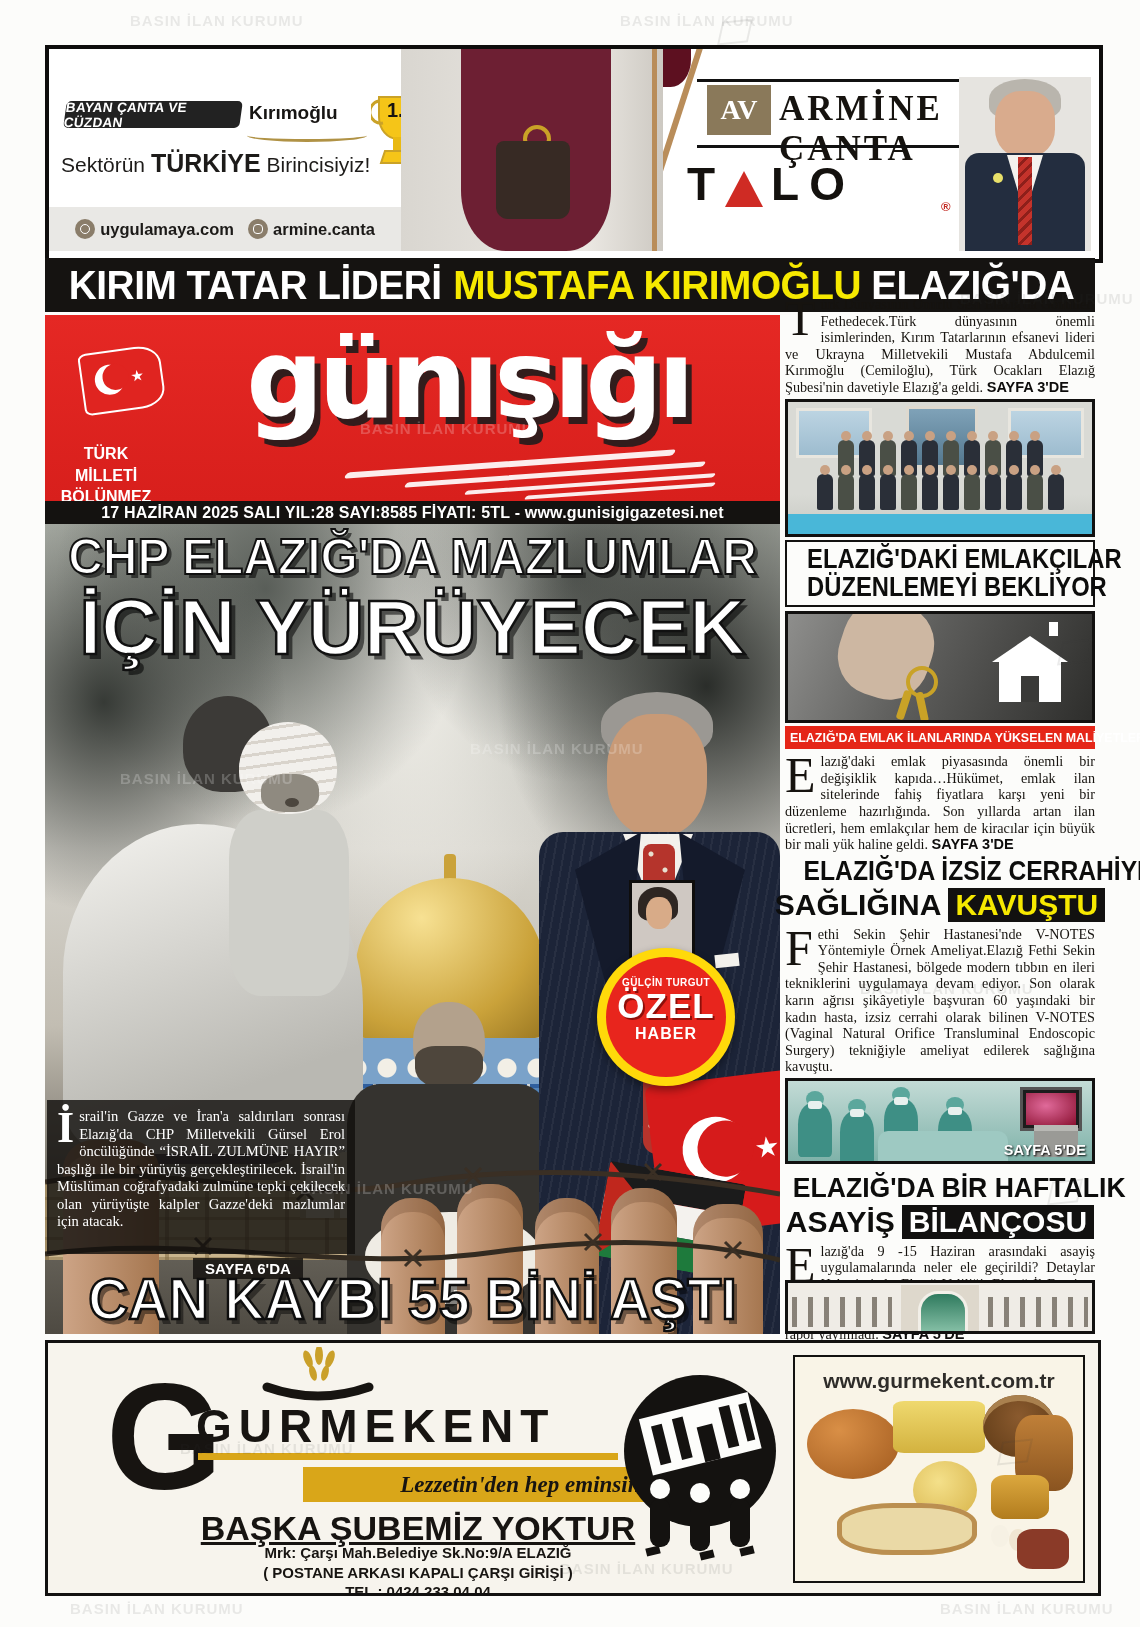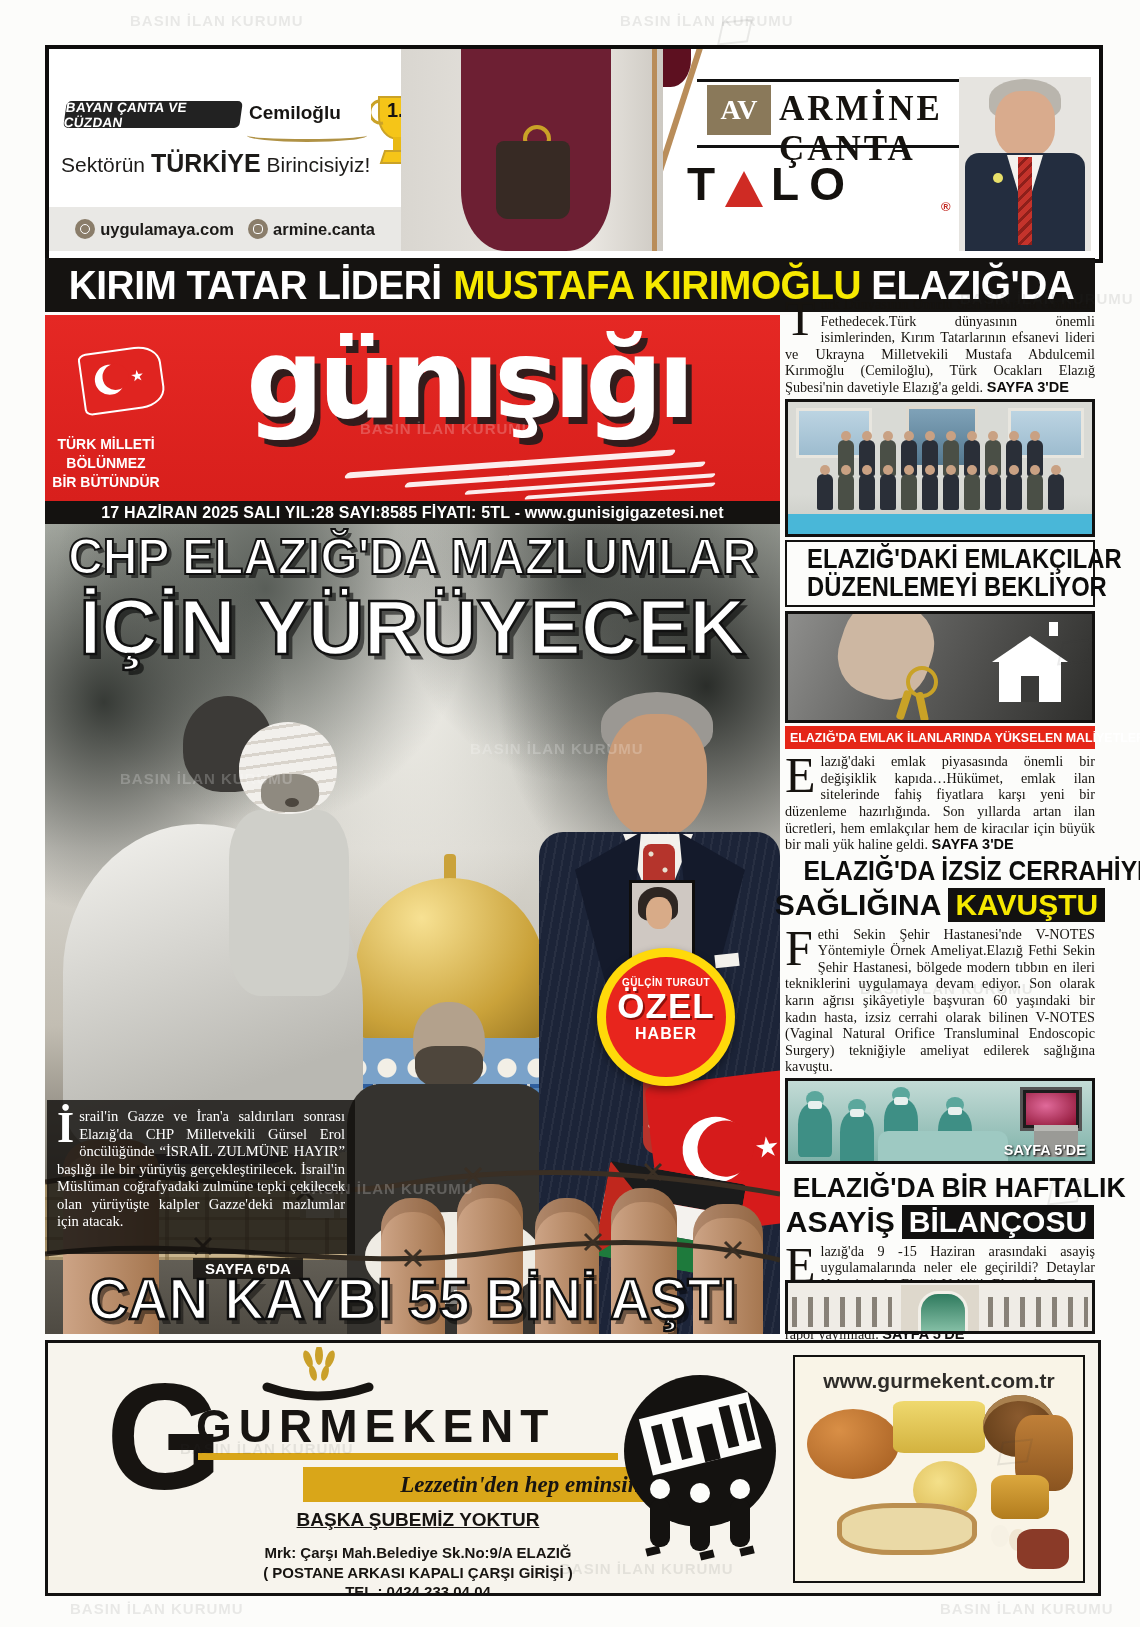--- a/index.html
+++ b/index.html
@@ -70,22 +70,22 @@
   .masthead{left:45px;top:315px;width:735px;height:186px;background:linear-gradient(180deg,#e52824,#d81f1c);overflow:hidden;}
   .flag{left:36px;top:34px;width:78px;height:58px;background:#e02420;border:2px solid #fff;
         border-radius:10% 30% 30% 10%;transform:rotate(-8deg);}
   .cres{left:12px;top:12px;width:30px;height:30px;background:#fff;border-radius:50%;}
   .cres::after{content:"";position:absolute;left:8px;top:0px;width:26px;height:26px;background:#e02420;border-radius:50%;}
   .fstar{left:48px;top:18px;color:#fff;font-size:15px;}
   .mtitle{left:118px;top:8px;width:610px;text-align:center;font-family:"DejaVu Sans",sans-serif;
           font-weight:900;font-size:108px;line-height:1.05;color:#fff;letter-spacing:-5px;
           text-shadow:6px 7px 0 rgba(35,28,28,.92);}
   .ray{position:absolute;background:#fff;border-radius:4px;opacity:.92;transform:rotate(-4deg) skewX(-35deg);}
-  .slogan{left:6px;top:120px;width:110px;text-align:center;color:#fff;font-weight:800;
-          font-size:14px;line-height:1.35;}
+  .slogan{left:6px;top:128px;width:110px;text-align:center;color:#fff;font-weight:800;
+          font-size:16px;line-height:1.35;}
   .datebar{left:45px;top:501px;width:735px;height:23px;background:#141210;color:#fff;
            display:flex;align-items:center;justify-content:center;font-weight:800;font-size:16px;
            letter-spacing:.2px;white-space:nowrap;}
 
   
   .collage{left:45px;top:524px;width:735px;height:810px;overflow:hidden;
     background:
       radial-gradient(260px 300px at 8% 22%,rgba(40,44,40,.9),transparent 70%),
       radial-gradient(300px 340px at 30% 8%,rgba(72,77,72,.85),transparent 70%),
       radial-gradient(300px 340px at 90% 20%,rgba(30,33,30,.92),transparent 70%),
@@ -237,21 +237,21 @@
           background:linear-gradient(#2f7a5e,#8fc7ae);border:3px solid #f2efe8;}
 
   
   .botad{left:45px;top:1340px;width:1050px;height:250px;border:3px solid #121110;background:#f7f4ed;overflow:hidden;}
   .bigG{left:58px;top:38px;font-size:150px;font-weight:900;line-height:.75;color:#171411;}
   .gword{left:148px;top:56px;font-size:46px;font-weight:800;letter-spacing:7px;color:#171411;}
   .gbar{left:150px;top:110px;width:420px;height:7px;background:#d9a619;}
   .gslogan{left:255px;top:124px;width:450px;height:35px;background:#d9a619;display:flex;align-items:center;
            justify-content:center;font-family:"Liberation Serif",serif;font-style:italic;font-weight:700;
            font-size:23px;color:#171411;}
-  .gnote{left:90px;top:166px;width:560px;text-align:center;font-weight:900;font-size:19px;
+  .gnote{left:90px;top:166px;width:560px;text-align:center;font-weight:900;font-size:34px;
          text-decoration:underline;color:#171411;}
   .gaddr{left:90px;top:200px;width:560px;text-align:center;font-weight:700;font-size:15px;color:#171411;line-height:1.3;}
   .foodbox{left:745px;top:12px;width:288px;height:224px;border:2px solid #121110;background:#f9f4e7;}
   .furl{left:0;top:12px;width:100%;text-align:center;font-weight:800;font-size:21px;color:#2f2d2a;}
   .food{position:absolute;border-radius:50%;}
 </style>
 </head>
 <body>
 
 <div class="page">
@@ -270,21 +270,21 @@
   <span class="wm" style="left:70px;top:1600px">BASIN İLAN KURUMU</span>
   <div class="wmbox" style="left:720px;top:20px"></div>
   <div class="wmbox" style="left:1060px;top:640px"></div>
   <div class="wmbox" style="left:1050px;top:1180px"></div>
   <div class="wmbox" style="left:1000px;top:1440px"></div>
 
   <div class="abs topad">
     <div class="abs ribbon">
       <span>BAYAN ÇANTA VE CÜZDAN</span>
     </div>
-    <div class="abs uret">Cemiloğlu</div>
+    <div class="abs uret">Kırımoğlu</div>
     <div class="abs uret-swoosh"></div>
     <div class="abs" style="left:322px;top:44px;width:54px;height:86px">
       <svg width="54" height="86" viewBox="0 0 54 86">
         <path d="M8 4 h38 v20 a19 22 0 0 1 -38 0 z" fill="#f5c518" stroke="#caa227" stroke-width="2"></path>
         <path d="M8 8 a10 10 0 1 0 4 22 M46 8 a10 10 0 1 1 -4 22" fill="none" stroke="#caa227" stroke-width="3"></path>
         <rect x="22" y="44" width="10" height="14" fill="#e9b912"></rect>
         <path d="M14 58 h26 l4 12 h-34 z" fill="#f5c518" stroke="#caa227" stroke-width="2"></path>
       </svg>
       <span class="abs" style="left:16px;top:6px;font-weight:900;font-size:20px;color:#171411">1.</span>
     </div>

